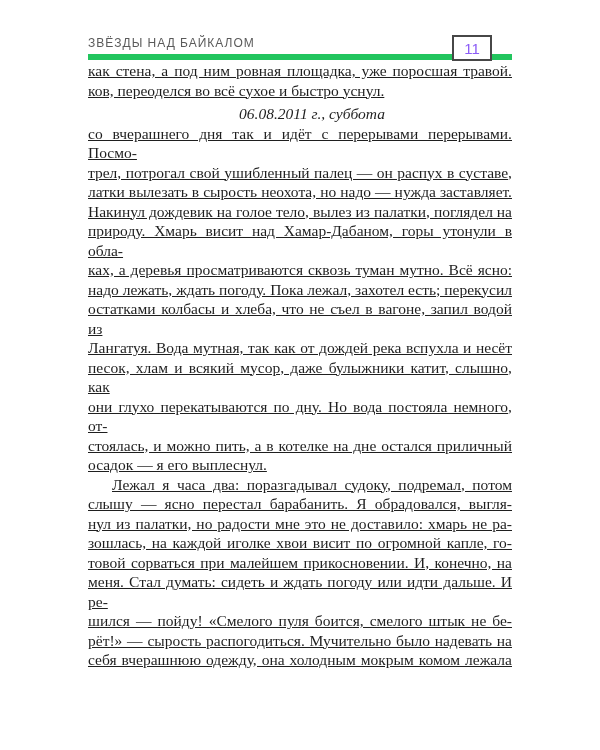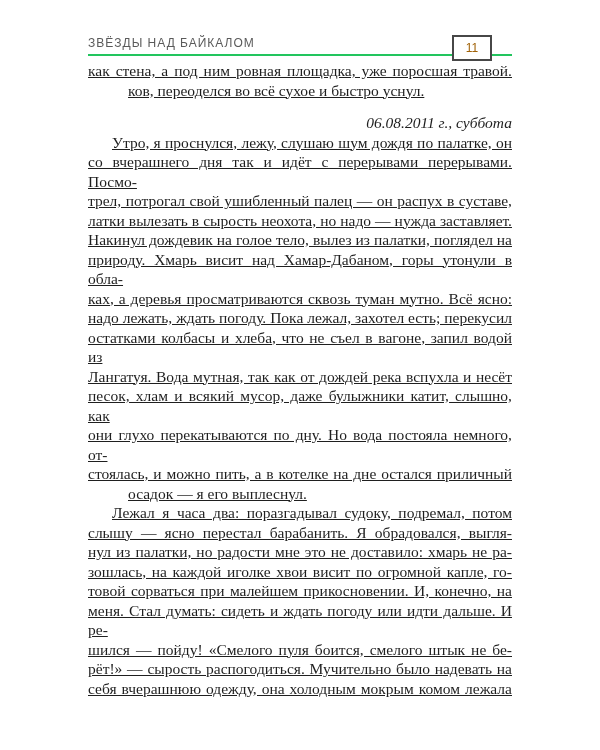--- a/index.html
+++ b/index.html
@@ -15,21 +15,21 @@
     overflow: hidden;
     font-family: "Liberation Serif", serif;
   }
   
   .running-header {
     position: absolute;
     top: 30px;
     left: 88px;
     right: 88px;
     height: 24px;
-    border-bottom: 2px solid #22c55e;
+    border-bottom: 6px solid #22c55e;
   }
   .running-title {
     position: absolute;
     left: 0;
     bottom: 4px;
     font-family: "Liberation Sans", sans-serif;
     font-size: 12px;
     letter-spacing: 1px;
     color: #5a5a5a;
     white-space: nowrap;
@@ -41,71 +41,69 @@
     width: 36px;
     height: 22px;
     background: #ffffff;
     border: 2px solid #474747;
     display: flex;
     align-items: center;
     justify-content: center;
   }
   .page-num {
     font-family: "Liberation Sans", sans-serif;
-    font-size: 12px;
-    color: #a16207;
+    font-size: 15px;
+    color: #8b5cf6;
   }
   
   .content {
     position: absolute;
     top: 61px;
     left: 88px;
     width: 424px;
     font-size: 15.5px;
     line-height: 19.5px;
     color: #1f1f1f;
   }
   .text-line {
     text-align: justify;
     text-align-last: justify;
     white-space: normal;
     text-decoration: underline;
   }
   .text-line.last {
     text-align: left;
     text-align-last: left;
-    margin-left: 40px;
   }
   .text-line.indent {
     text-indent: 24px;
   }
   .date-line {
     font-style: italic;
     text-indent: 24px;
-    margin-top: 13px;
-    text-align: right;
+    margin-top: 4px;
+    text-align: center;
   }
 </style>
 </head>
 <body>
 
 <div class="page">
 
   <div class="running-header">
     <span class="running-title">ЗВЁЗДЫ НАД БАЙКАЛОМ</span>
     <div class="page-num-box">
       <span class="page-num">11</span>
     </div>
   </div>
 
   <div class="content">
       <div class="text-line">как стена, а под ним ровная площадка, уже поросшая травой.</div>
       <div class="text-line last">ков, переоделся во всё сухое и быстро уснул.</div>
       <div class="date-line">06.08.2011 г., суббота</div>
-      <div class="text-line indent">Утро, я проснулся, лежу, слушаю шум дождя по палатке, он</div>
       <div class="text-line">со вчерашнего дня так и идёт с перерывами перерывами. Посмо-</div>
       <div class="text-line">трел, потрогал свой ушибленный палец — он распух в суставе,</div>
       <div class="text-line">латки вылезать в сырость неохота, но надо — нужда заставляет.</div>
       <div class="text-line">Накинул дождевик на голое тело, вылез из палатки, поглядел на</div>
       <div class="text-line">природу. Хмарь висит над Хамар-Дабаном, горы утонули в обла-</div>
       <div class="text-line">ках, а деревья просматриваются сквозь туман мутно. Всё ясно:</div>
       <div class="text-line">надо лежать, ждать погоду. Пока лежал, захотел есть; перекусил</div>
       <div class="text-line">остатками колбасы и хлеба, что не съел в вагоне, запил водой из</div>
       <div class="text-line">Лангатуя. Вода мутная, так как от дождей река вспухла и несёт</div>
       <div class="text-line">песок, хлам и всякий мусор, даже булыжники катит, слышно, как</div>

